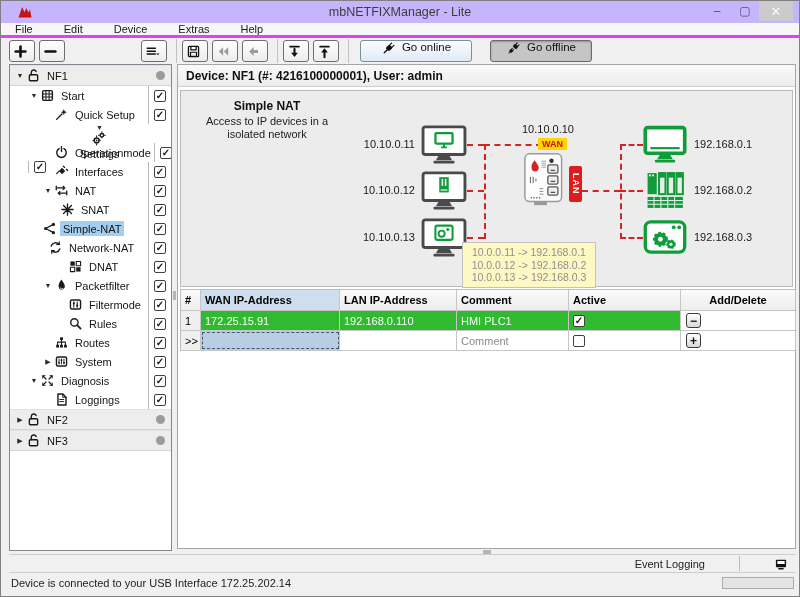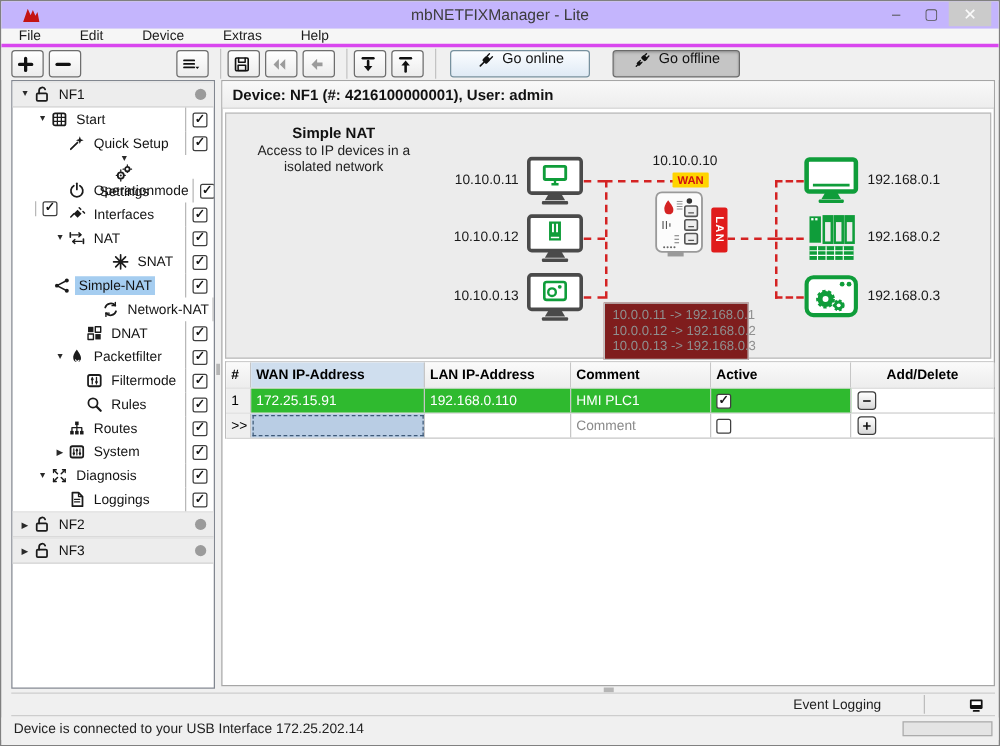--- a/index.html
+++ b/index.html
@@ -48,21 +48,21 @@
   .diagram{position:absolute;left:2px;top:25px;width:613px;height:197px;background:#ececec;border:1px solid #b9b9b9;box-sizing:border-box;}
   .dg-title{position:absolute;left:6px;top:8px;width:160px;text-align:center;font-size:12px;font-weight:bold;color:#111;}
   .dg-sub{position:absolute;left:6px;top:24px;width:160px;text-align:center;font-size:11px;color:#222;line-height:13px;}
   .ip-label{position:absolute;font-size:11px;color:#1a1a1a;white-space:nowrap;}
   .dev-svg{position:absolute;}
   .dev-svg svg{width:100%;height:100%;display:block;}
   .dash-h{position:absolute;height:0;border-top:2px dashed #d42323;}
   .dash-v{position:absolute;width:0;border-left:2px dashed #d42323;}
   .wan-chip{position:absolute;left:357px;top:47px;background:#ffd400;color:#cf1010;font-size:9px;font-weight:bold;padding:1px 4px;border-radius:1px;}
   .lan-tag{position:absolute;left:388px;top:75px;width:13px;height:36px;background:#e01b1b;color:#fff;font-size:9px;font-weight:bold;border-radius:2px;display:flex;align-items:center;justify-content:center;writing-mode:vertical-rl;letter-spacing:1px;}
-  .tooltip{position:absolute;left:302px;top:151px;width:116px;background:#7f1d1d;border:1px solid #c2c2c2;padding:3px 6px;box-sizing:border-box;}
+  .tooltip{position:absolute;left:281px;top:151px;width:134px;background:#fef9c3;border:1px solid #c2c2c2;padding:3px 6px;box-sizing:border-box;}
   .tooltip div{font-size:10.5px;color:#8f8f8f;line-height:12.5px;text-align:center;white-space:nowrap;}
   
   .ntable{position:absolute;left:2px;top:224px;width:615px;border-top:1px solid #bdbdbd;border-left:1px solid #bdbdbd;box-sizing:border-box;}
   .nrow{display:flex;height:19px;border-bottom:1px solid #c6c6c6;background:#fff;}
   .nrow.head{height:20px;}
   .ncell{border-right:1px solid #c6c6c6;font-size:11px;display:flex;align-items:center;padding:0 4px;overflow:hidden;box-sizing:border-box;flex:none;white-space:nowrap;}
   .nrow.head .ncell{font-weight:bold;background:linear-gradient(#fafafa,#ededed);}
   .nrow.head .ncell.wanhead{background:#cfdeee;}
   .nrow.head .ncell.center{justify-content:center;}
   .numcell{background:#efefef;}
@@ -262,21 +262,21 @@
         <span class="ticon"><svg viewBox="0 0 16 16" fill="none" stroke="#1b1b1b" stroke-width="1.5" stroke-linecap="round" stroke-linejoin="round">
             <path d="M3.6 5.2h8M11.6 5.2l-1.9-1.7M11.6 5.2l-1.9 1.7M12.4 10.8h-8M4.4 10.8l1.9-1.7M4.4 10.8l1.9 1.7" stroke-width="1.2"></path>
             <path d="M2.4 3.4v3.8M13.6 8.8v3.8" stroke-width="1.4"></path>
           </svg></span>
         <span class="tlabel">NAT</span>
         <span class="tfill"></span>
         <span class="cbcell">
           <span class="cb">✓</span>
         </span>
       </div>
-      <div class="trow" style="padding-left: 67px;">
+      <div class="trow" style="padding-left: 38px;">
         <span class="exp"></span>
         <span class="ticon"><svg viewBox="0 0 16 16" fill="none" stroke="#1b1b1b" stroke-width="1.5" stroke-linecap="round" stroke-linejoin="round">
             <path d="M8 2v12M2 8h12M3.8 3.8l8.4 8.4M12.2 3.8l-8.4 8.4" stroke-width="1.4"></path>
           </svg></span>
         <span class="tlabel">SNAT</span>
         <span class="tfill"></span>
         <span class="cbcell">
           <span class="cb">✓</span>
         </span>
       </div>
@@ -287,21 +287,21 @@
             <circle cx="12.2" cy="12.4" r="1.7" fill="#1b1b1b" stroke="none"></circle>
             <circle cx="3.8" cy="8" r="1.7" fill="#1b1b1b" stroke="none"></circle>
             <path d="M3.8 8l8.4-4.4M3.8 8l8.4 4.4" stroke-width="1.3"></path>
           </svg></span>
         <span class="tlabel">Simple-NAT</span>
         <span class="tfill"></span>
         <span class="cbcell">
           <span class="cb">✓</span>
         </span>
       </div>
-      <div class="trow" style="padding-left: 59px;">
+      <div class="trow" style="padding-left: 26px;">
         <span class="exp"></span>
         <span class="ticon"><svg viewBox="0 0 16 16" fill="none" stroke="#1b1b1b" stroke-width="1.5" stroke-linecap="round" stroke-linejoin="round">
             <path d="M3.4 6.4A5 5 0 0 1 12 4.8"></path>
             <path d="M12 4.8V2M12 4.8H9.2" stroke-width="1.2"></path>
             <path d="M12.6 9.6A5 5 0 0 1 4 11.2"></path>
             <path d="M4 11.2V14M4 11.2h2.8" stroke-width="1.2"></path>
           </svg></span>
         <span class="tlabel">Network-NAT</span>
         <span class="tfill"></span>
         <span class="cbcell">

